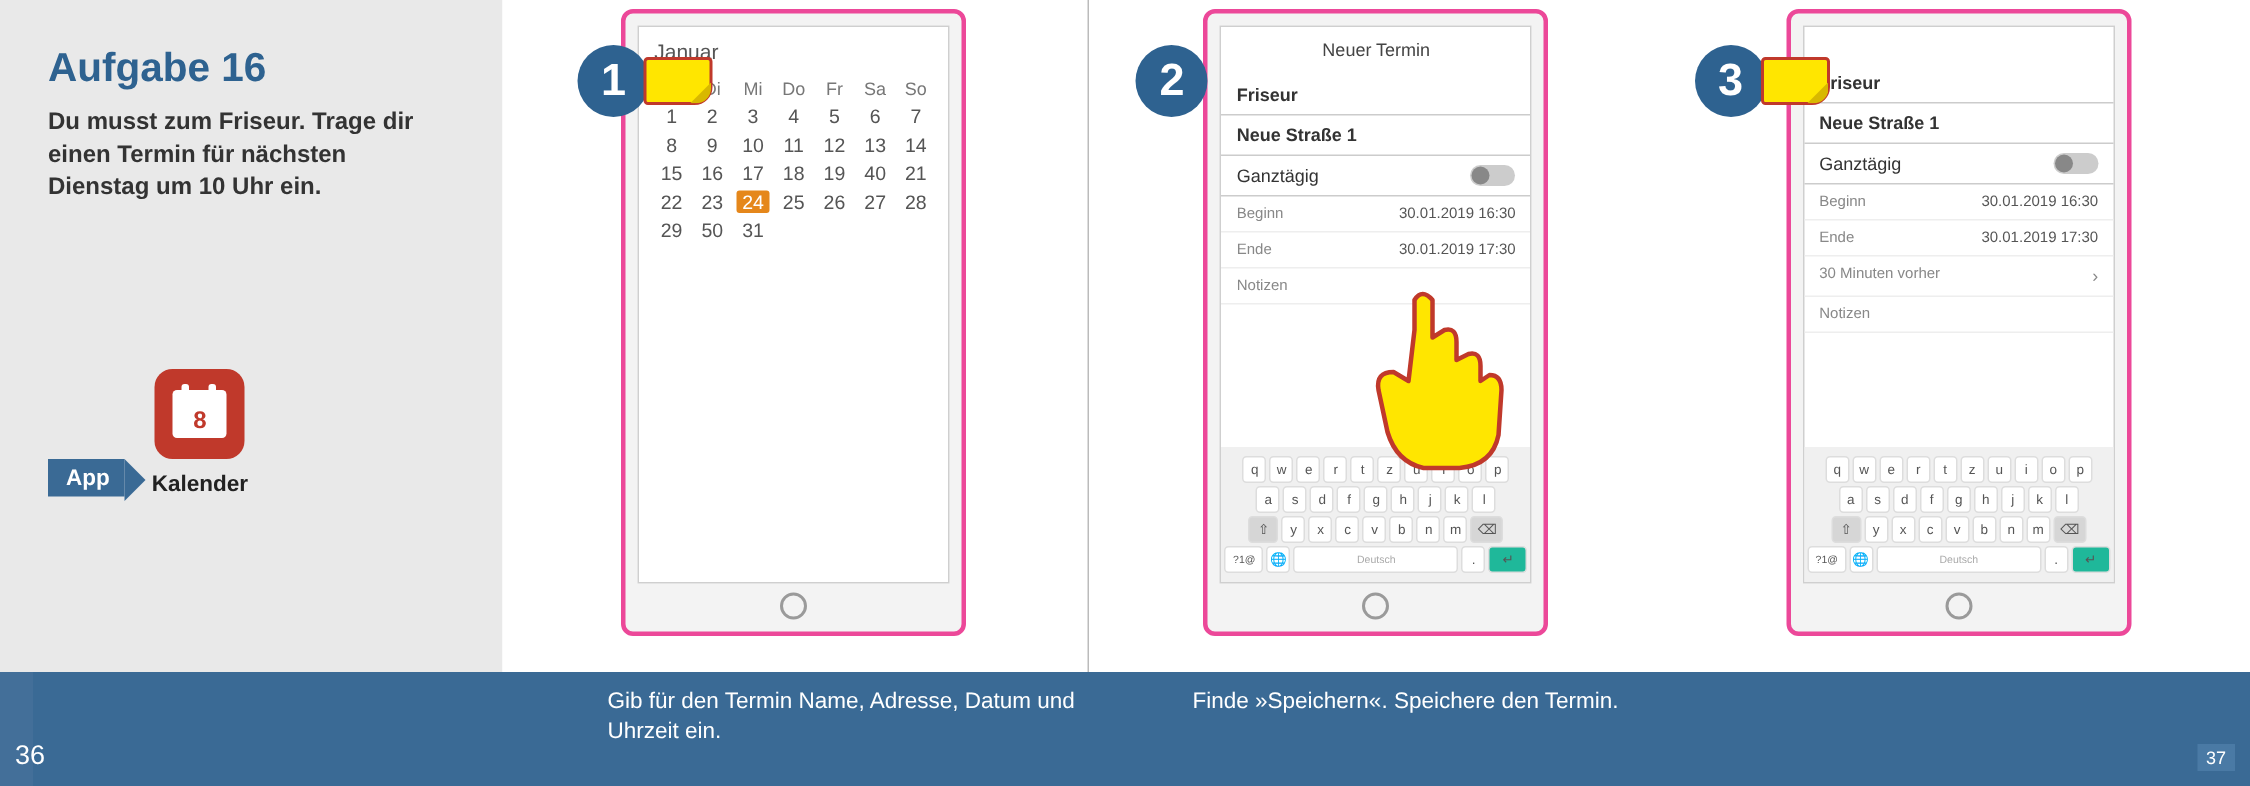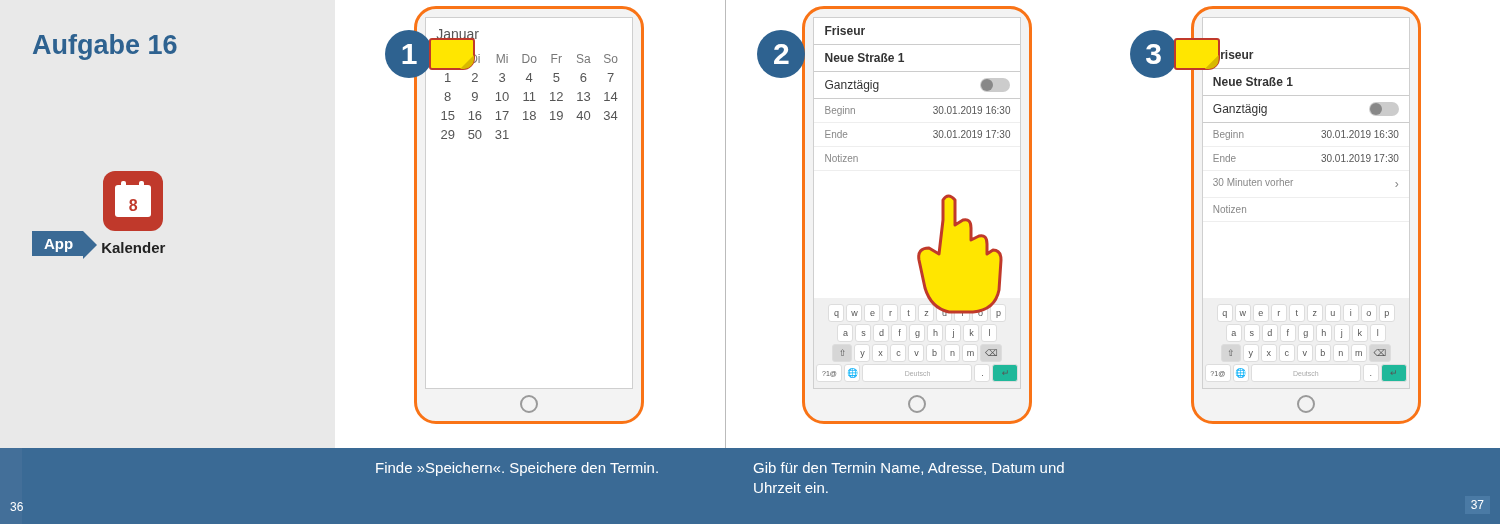--- a/index.html
+++ b/index.html
@@ -20,21 +20,21 @@
   .cal-glyph::before { content:""; position:absolute; top:-4px; left:6px; width:5px; height:8px; background:#fff; border-radius:2px; box-shadow:18px 0 0 #fff; }
   .cal-num { color:#c0392b; font-weight:800; font-size:16px; margin-bottom:2px; }
   .app-label { margin-top:8px; font-weight:700; font-size:15px; color:#222; }
   .right-col { flex:1; background:#fff; display:flex; position:relative; }
   .divider { position:absolute; top:0; bottom:0; width:1px; background:#bbb; }
   .d1 { left: 390px; }
   .badge-row { position:absolute; top:30px; z-index:5; display:flex; align-items:center; }
   .num-badge { width:48px; height:48px; border-radius:50%; background:#2e6290; color:#fff; font-weight:800; font-size:30px; display:flex; align-items:center; justify-content:center; }
   .sticky { width:46px; height:32px; background:#ffe600; border:2px solid #c0392b; border-radius:3px 3px 12px 3px; margin-left:-4px; position:relative; }
   .sticky::after { content:""; position:absolute; right:-1px; bottom:-1px; width:14px; height:14px; background:#d8b800; border-bottom-right-radius:10px; clip-path: polygon(0 100%, 100% 0, 100% 100%); }
-  .phone { width:230px; height:418px; border:3px solid #f97316; border-radius:22px; background:#f3f3f3; position:relative; overflow:hidden; margin-top:6px;padding-left:26px; }
+  .phone { width:230px; height:418px; border:3px solid #ec4899; border-radius:8px; background:#f3f3f3; position:relative; overflow:hidden; margin-top:6px;padding-left:26px; }
   .screen { position:absolute; top:8px; left:8px; right:8px; bottom:32px; background:#fff; border:1px solid #cfcfcf; }
   .home-btn { position:absolute; bottom:8px; left:50%; transform:translateX(-50%); width:18px; height:18px; border:2px solid #9a9a9a; border-radius:50%; }
   
   .month-label { font-size:14px; color:#555; padding:8px 10px 4px; }
   .cal-grid { padding:4px 8px 0; }
   .cal-row { display:flex; justify-content:space-around; font-size:13px; color:#555; padding:2px 0; }
   .cal-head { font-size:12px; color:#777; }
   .cal-cell { width:22px; text-align:center; }
   .cal-cell.sel { background:#e5871b; color:#fff; border-radius:2px; }
   
@@ -54,36 +54,37 @@
   .kb-key.enter { background:#1fb89a; width:26px; }
   .kb-key.shift { background:#d6d6d6; width:20px; }
   .kb-key.del { background:#d6d6d6; width:22px; }
   .hand { position:absolute; pointer-events:none; z-index:10; }
   
   .footer { height:76px; background:#3a6a95; display:flex; color:#fff; font-size:15px; font-weight:500; position:relative; }
   .foot-pad { width:335px; }
   .foot-col { padding:10px 24px 0 130px; line-height:1.35; }
   .foot-col.c2 { padding-left: 70px; width: 420px; }
   .foot-col.c3 { padding-left: 40px; }
-  .pg-left { position:absolute; left:10px; bottom:10px; font-size:12px;text-align:right; }
+  .pg-left { position:absolute; left:10px; bottom:10px; font-size:18px;text-align:right; }
   .pg-right { position:absolute; right:10px; bottom:10px; font-size:12px; background:#4a7aa5; padding:2px 6px; }
   .left-page-bg { position:absolute; left:0; top:0; bottom:0; width:22px; background:#436f99; }
   .panel-wrap { position:relative; flex:1; display:flex; justify-content:center; }
   .chevron { font-size:12px; color:#888; }
 </style>
 </head>
 <body>
 
 <div class="page">
   <div class="main">
 
     <div class="left-col">
       <div class="blue-strip"></div>
       <div class="left-content">
         <div class="title">Aufgabe 16</div>
+        <div class="subtitle">Du musst zum Friseur. Trage dir einen Termin für nächsten Dienstag um 10 Uhr ein.</div>
         <div class="app-row">
           <div class="app-tag">App</div>
           <div class="app-icon-wrap">
             <div class="app-icon">
               <div class="cal-glyph">
                   <span class="cal-num">8</span>
                 </div>
             </div>
             <div class="app-label">Kalender</div>
           </div>
@@ -130,21 +131,30 @@
                   <span class="cal-cell">13</span>
                   <span class="cal-cell">14</span>
                 </div>
               <div class="cal-row">
                   <span class="cal-cell">15</span>
                   <span class="cal-cell">16</span>
                   <span class="cal-cell">17</span>
                   <span class="cal-cell">18</span>
                   <span class="cal-cell">19</span>
                   <span class="cal-cell">40</span>
-                  <span class="cal-cell">34</span>
+                  <span class="cal-cell">21</span>
+                </div>
+              <div class="cal-row">
+                  <span class="cal-cell">22</span>
+                  <span class="cal-cell">23</span>
+                  <span class="cal-cell sel">24</span>
+                  <span class="cal-cell">25</span>
+                  <span class="cal-cell">26</span>
+                  <span class="cal-cell">27</span>
+                  <span class="cal-cell">28</span>
                 </div>
               <div class="cal-row">
                   <span class="cal-cell">29</span>
                   <span class="cal-cell">50</span>
                   <span class="cal-cell">31</span>
                   <span class="cal-cell"></span>
                   <span class="cal-cell"></span>
                   <span class="cal-cell"></span>
                   <span class="cal-cell"></span>
                 </div>
@@ -153,20 +163,21 @@
           <div class="home-btn"></div>
         </div>
       </div>
 
       <div class="panel-wrap">
         <div class="badge-row" style="left:34px;">
           <div class="num-badge">2</div>
         </div>
         <div class="phone">
           <div class="screen">
+            <div class="form-title">Neuer Termin</div>
             <div class="field bold">
                 <span>Friseur</span>
               </div>
             <div class="field bold">
                 <span>Neue Straße 1</span>
               </div>
             <div class="field">
                 <span>Ganztägig</span>
                 <span class="toggle"></span>
               </div>
@@ -312,18 +323,18 @@
           <div class="home-btn"></div>
         </div>
       </div>
 
     </div>
   </div>
 
   <div class="footer">
     <div class="left-page-bg"></div>
     <div class="foot-pad"></div>
+    <div class="foot-col c2">Gib für den Termin Name, Adresse, Datum und Uhrzeit ein.</div>
     <div class="foot-col c3">Finde »Speichern«. Speichere den Termin.</div>
-    <div class="foot-col c2">Gib für den Termin Name, Adresse, Datum und Uhrzeit ein.</div>
     <div class="pg-left">36</div>
     <div class="pg-right">37</div>
   </div>
 </div>
 
 </body></html>

